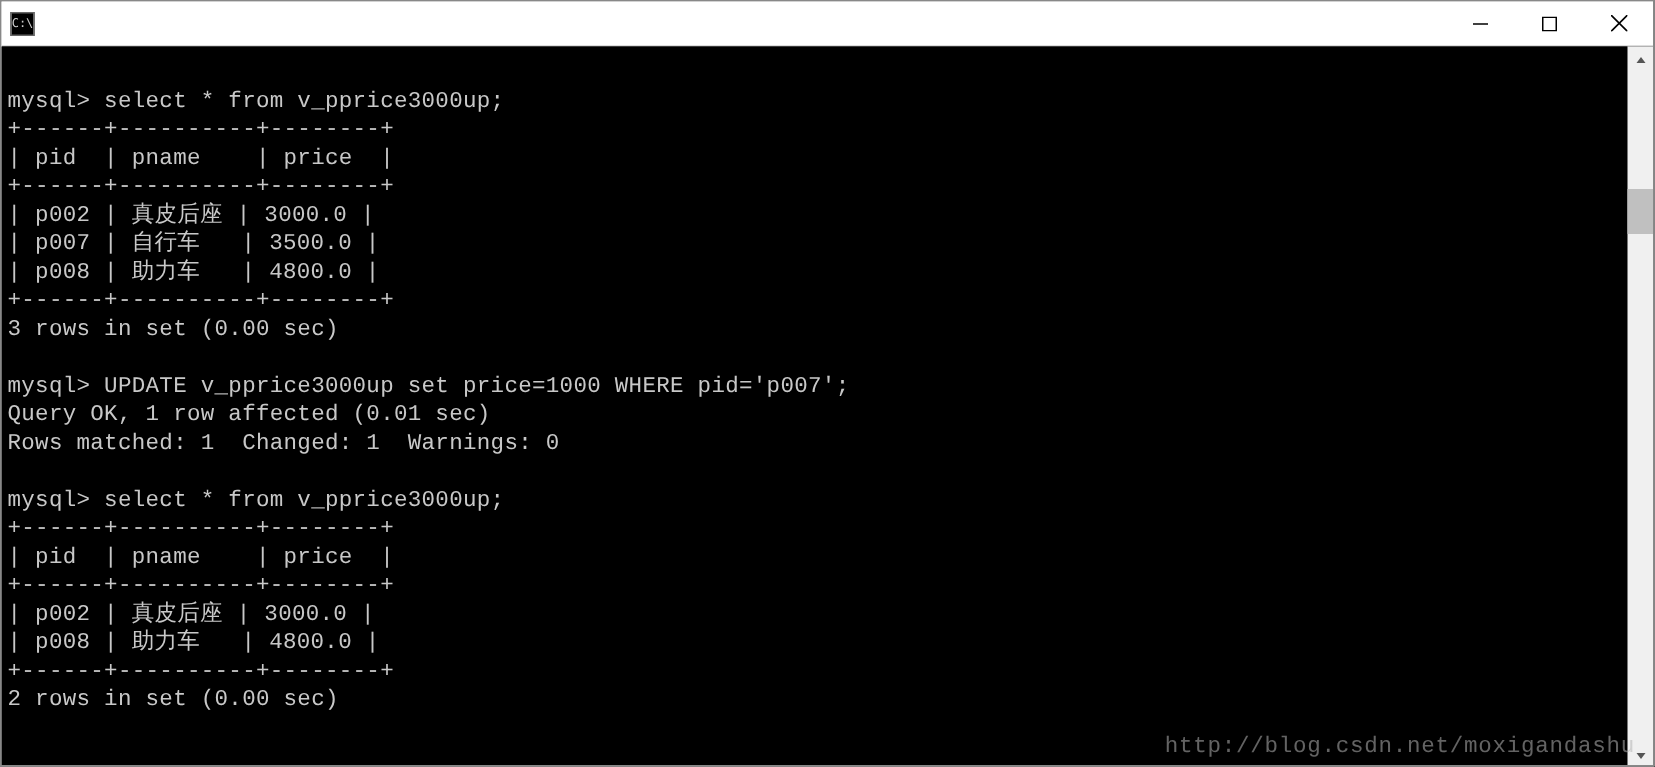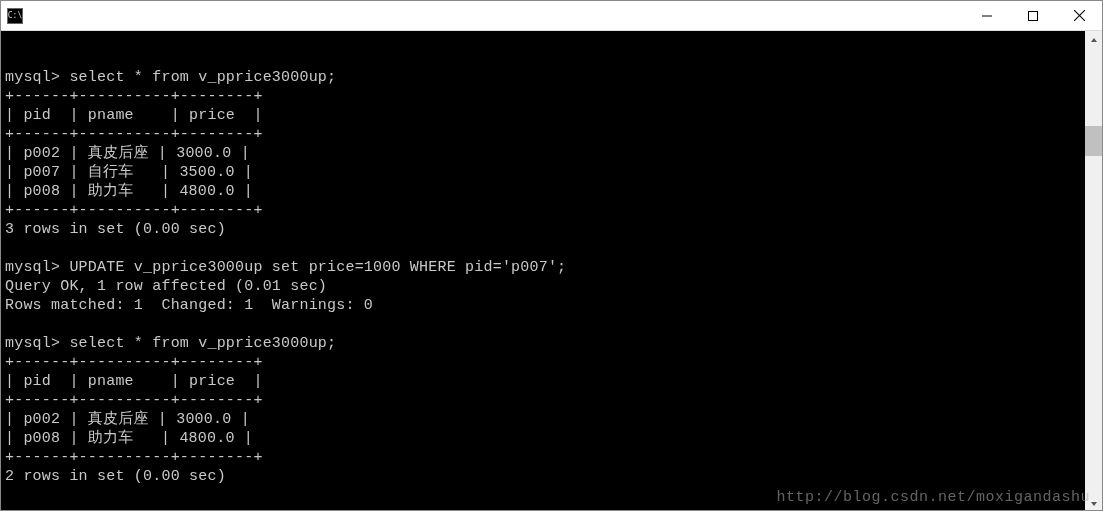--- a/index.html
+++ b/index.html
@@ -59,21 +59,21 @@
     display: flex;
   }
   .terminal {
     flex: 1;
     background: #000;
     color: #c8c8c8;
     font-family: "NSimSun", "SimSun", Consolas, "Courier New", monospace;
     font-size: 15px;
     line-height: 19px;
     white-space: pre;
-    padding: 18px 4px 4px 4px;
+    padding: 8px 4px 4px 4px;
     overflow: hidden;
     letter-spacing: 0.2px;
   }
   .scrollbar {
     width: 17px;
     background: #f0f0f0;
     position: relative;
   }
   .scrollbar .arrow {
     width: 17px;

